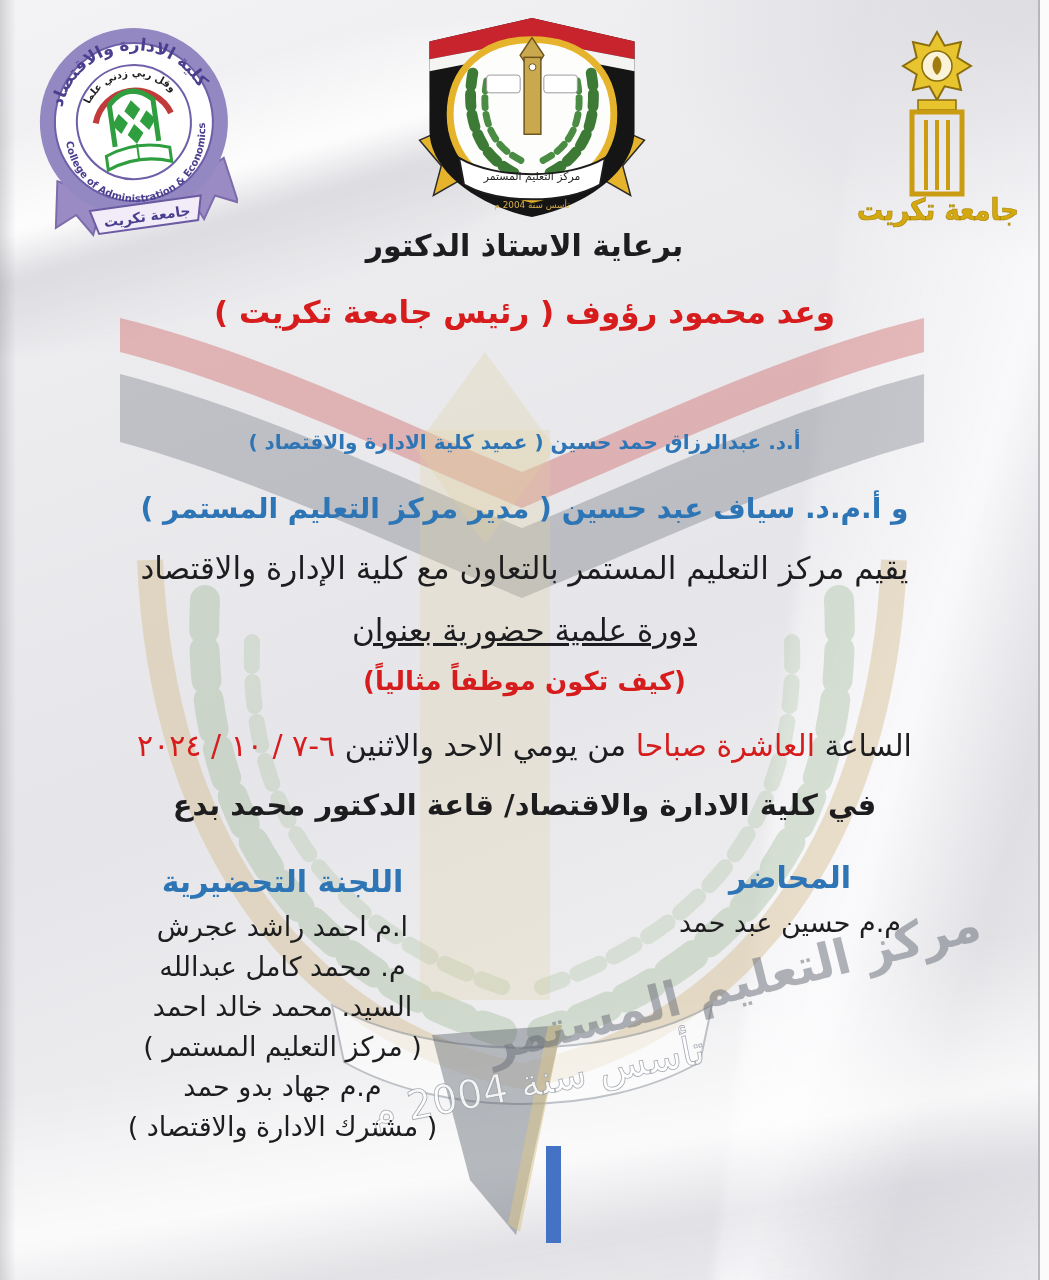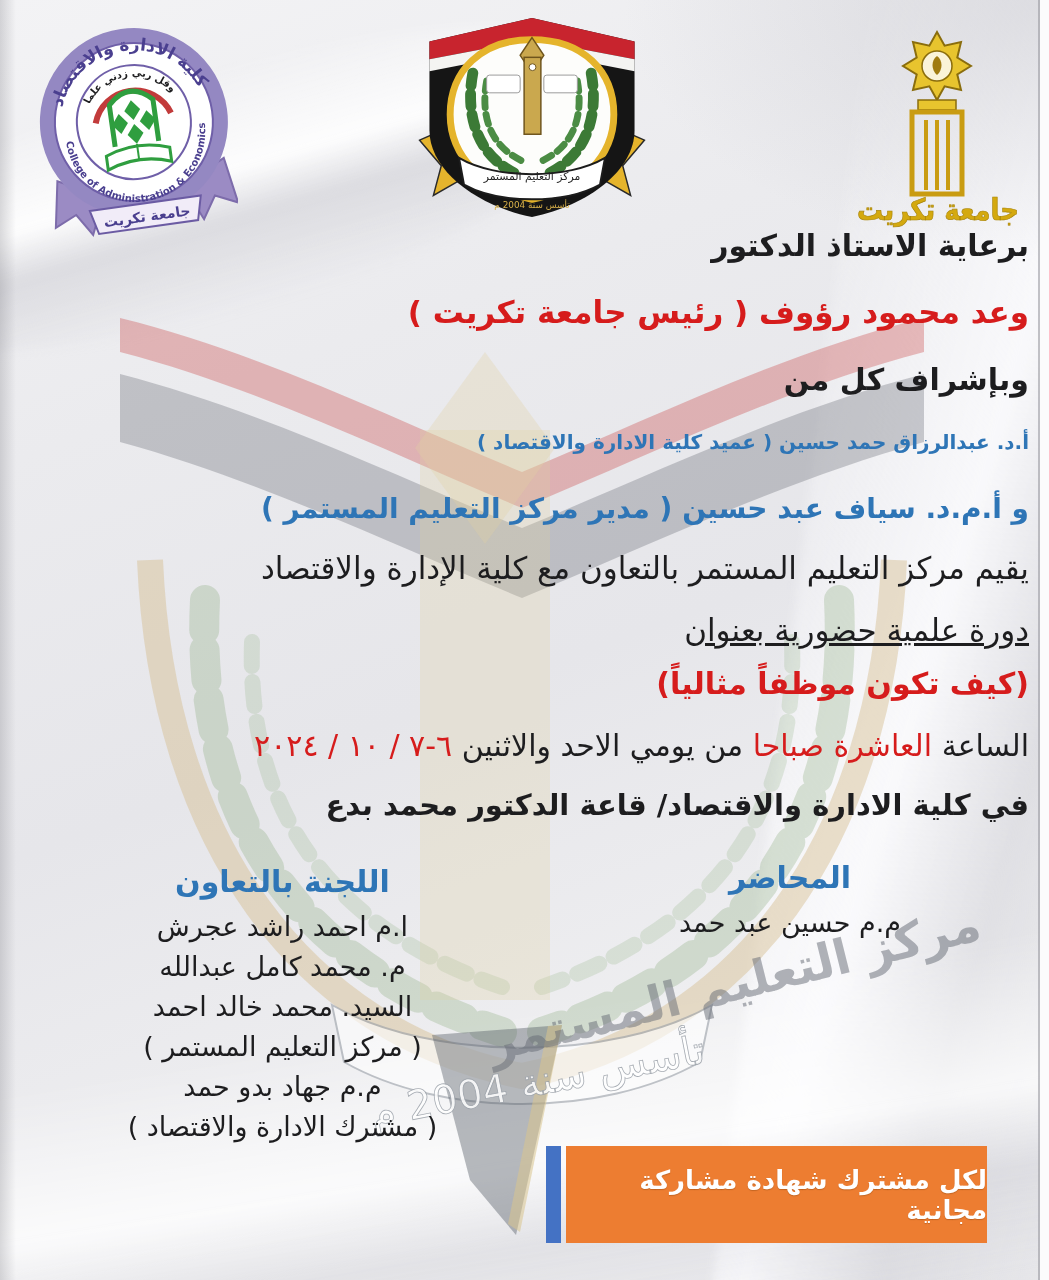--- a/index.html
+++ b/index.html
@@ -28,34 +28,34 @@
   .edge-left { position:absolute; top:0; left:0; bottom:0; width:16px; z-index:6;
     background:linear-gradient(90deg, rgba(125,125,132,.28), rgba(125,125,132,0)); }
 
   
   .watermark { position:absolute; inset:0; z-index:2; }
   .logo { position:absolute; z-index:4; }
   .logo-college { left:33px; top:20px; width:205px; height:220px; }
   .logo-center  { left:418px; top:10px; width:228px; height:212px; }
   .logo-univ    { left:852px; top:18px; width:172px; height:210px; }
 
-  .line { position:absolute; left:20px; right:20px; z-index:5;
+  .line { position:absolute; left:20px; right:20px; text-align:center; z-index:5;
           color:#1d1d1f; direction:rtl; }
   .b  { font-weight:bold; }
   .red  { color:#d61c1c; }
   .blue { color:#2e75b6; }
 
   .l-patronage  { top:228px; font-size:30px; }
   .l-president  { top:294px; font-size:31px; }
   .l-superv     { top:362px; font-size:30px; }
   .l-dean       { top:430px; font-size:20px; }
   .l-director   { top:492px; font-size:28px; }
   .l-organizer  { top:550px; font-size:31px; }
   .l-coursetype { top:612px; font-size:31px;text-decoration:underline; }
-  .l-title      { top:666px; font-size:30px; }
+  .l-title      { top:666px; font-size:26px; }
   .l-time       { top:728px; font-size:30px; }
   .l-venue      { top:788px; font-size:29px; }
 
   .col { position:absolute; z-index:5; text-align:center; direction:rtl; color:#1d1d1f; }
   .col-lecturer  { left:600px; top:860px; width:380px; }
   .col-committee { left:85px;  top:864px; width:395px; }
   .col-heading { font-size:30px; font-weight:bold; color:#2e75b6; margin-bottom:8px; }
   .col-line { font-size:27px; line-height:40px; }
 
   .banner-strip { position:absolute; left:546px; top:1146px; width:15px; height:97px;
@@ -162,21 +162,20 @@
     <rect x="66" y="82" width="38" height="10" fill="#e8c42e" stroke="#8a6d0d" stroke-width="1.5"></rect>
     <rect x="60" y="94" width="50" height="82" fill="none" stroke="#c99c12" stroke-width="5"></rect>
     <line x1="74" y1="102" x2="74" y2="172" stroke="#c99c12" stroke-width="4"></line>
     <line x1="85" y1="102" x2="85" y2="172" stroke="#c99c12" stroke-width="4"></line>
     <line x1="96" y1="102" x2="96" y2="172" stroke="#c99c12" stroke-width="4"></line>
     <text x="86" y="202" font-size="30" font-weight="bold" fill="#d4a90f" stroke="#a8840a" stroke-width="0.7" text-anchor="middle" direction="rtl" textLength="162" lengthAdjust="spacingAndGlyphs">جامعة تكريت</text>
   </svg>
 
   <div class="line l-patronage b">برعاية الاستاذ الدكتور</div>
   <div class="line l-president b red">وعد محمود رؤوف ( رئيس جامعة تكريت )</div>
-  <div class="line l-superv b">وبإشراف كل من</div>
   <div class="line l-dean b blue">أ.د. عبدالرزاق حمد حسين ( عميد كلية الادارة والاقتصاد )</div>
   <div class="line l-director b blue">و أ.م.د. سياف عبد حسين ( مدير مركز التعليم المستمر )</div>
   <div class="line l-organizer">يقيم مركز التعليم المستمر بالتعاون مع كلية الإدارة والاقتصاد</div>
   <div class="line l-coursetype">دورة علمية حضورية بعنوان</div>
   <div class="line l-title b red">(كيف تكون موظفاً مثالياً)</div>
 
   <div class="line l-time">
     <span>الساعة</span>
     <span class="red">العاشرة صباحا</span>
     <span>من يومي الاحد والاثنين</span>
@@ -184,30 +183,27 @@
   </div>
 
   <div class="line l-venue b">في كلية الادارة والاقتصاد/ قاعة الدكتور محمد بدع</div>
 
   <div class="col col-lecturer">
     <div class="col-heading">المحاضر</div>
     <div class="col-line">م.م حسين عبد حمد</div>
   </div>
 
   <div class="col col-committee">
-    <div class="col-heading">اللجنة بالتعاون</div>
+    <div class="col-heading">اللجنة التحضيرية</div>
     <div class="col-line">ا.م احمد راشد عجرش</div>
     <div class="col-line">م. محمد كامل عبدالله</div>
     <div class="col-line">السيد. محمد خالد احمد</div>
     <div class="col-line">( مركز التعليم المستمر )</div>
     <div class="col-line">م.م جهاد بدو حمد</div>
     <div class="col-line">( مشترك الادارة والاقتصاد )</div>
   </div>
 
   <div class="banner-strip"></div>
-  <div class="banner">
-    <p>لكل مشترك شهادة مشاركة مجانية</p>
-  </div>
 
   <div class="edge-right"></div>
   <div class="edge-right-line"></div>
   <div class="edge-left"></div>
 </div>
 
 </body></html>

